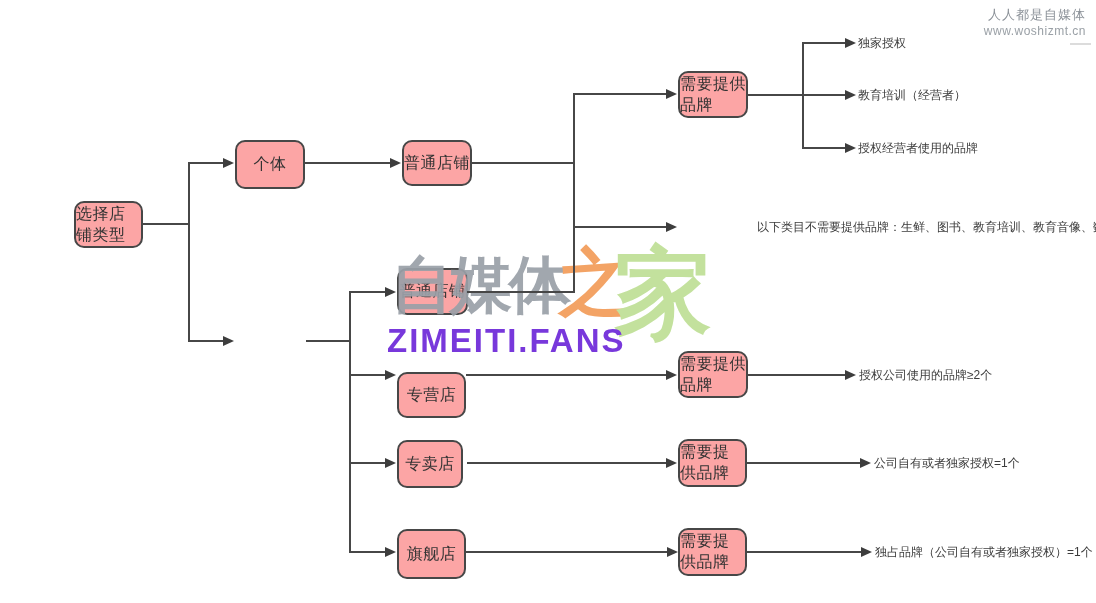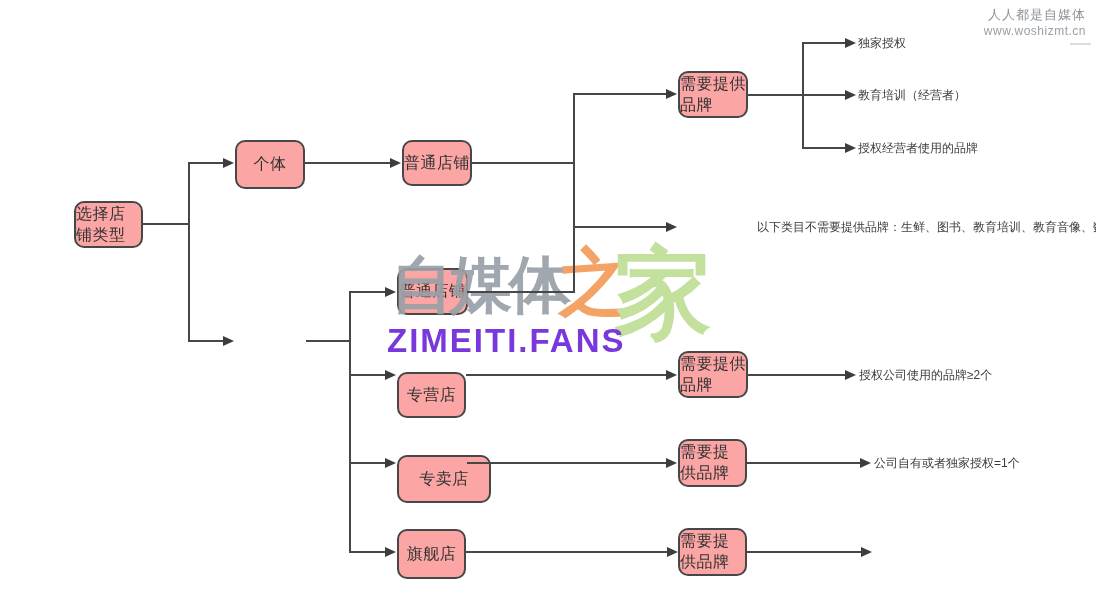--- a/index.html
+++ b/index.html
@@ -52,21 +52,21 @@
     </div>
   <div class="node" style="left:678px;top:71px;width:70px;height:47px;">
       <span>需要提供品牌</span>
     </div>
   <div class="node" style="left:397px;top:268px;width:71px;height:47px;">
       <span>普通店铺</span>
     </div>
   <div class="node" style="left:397px;top:352px;width:69px;height:46px;margin-top:20px;">
       <span>专营店</span>
     </div>
-  <div class="node" style="left:397px;top:455px;width:94px;height:48px;text-align:center;">
+  <div class="node" style="left:397px;top:440px;width:66px;height:48px;text-align:center;">
       <span>专卖店</span>
     </div>
   <div class="node" style="left:397px;top:529px;width:69px;height:50px;">
       <span>旗舰店</span>
     </div>
   <div class="node" style="left:678px;top:351px;width:70px;height:47px;">
       <span>需要提供品牌</span>
     </div>
   <div class="node" style="left:678px;top:439px;width:69px;height:48px;">
       <span>需要提供品牌</span>
@@ -134,14 +134,15 @@
   <div class="arr" style="left:667px;top:547px;"></div>
   <div class="hline" style="left:747px;top:551px;width:115px;"></div>
   <div class="arr" style="left:861px;top:547px;"></div>
 
   <div class="endlabel" style="left:858px;top:36px;">独家授权</div>
   <div class="endlabel" style="left:858px;top:88px;">教育培训（经营者）</div>
   <div class="endlabel" style="left:858px;top:141px;">授权经营者使用的品牌</div>
   <div class="endlabel" style="left:757px;top:220px;">以下类目不需要提供品牌：生鲜、图书、教育培训、教育音像、数字内容</div>
   <div class="endlabel" style="left:859px;top:368px;">授权公司使用的品牌≥2个</div>
   <div class="endlabel" style="left:874px;top:456px;">公司自有或者独家授权=1个</div>
+  <div class="endlabel" style="left:875px;top:545px;">独占品牌（公司自有或者独家授权）=1个</div>
 
 </div>
 
 </body></html>

